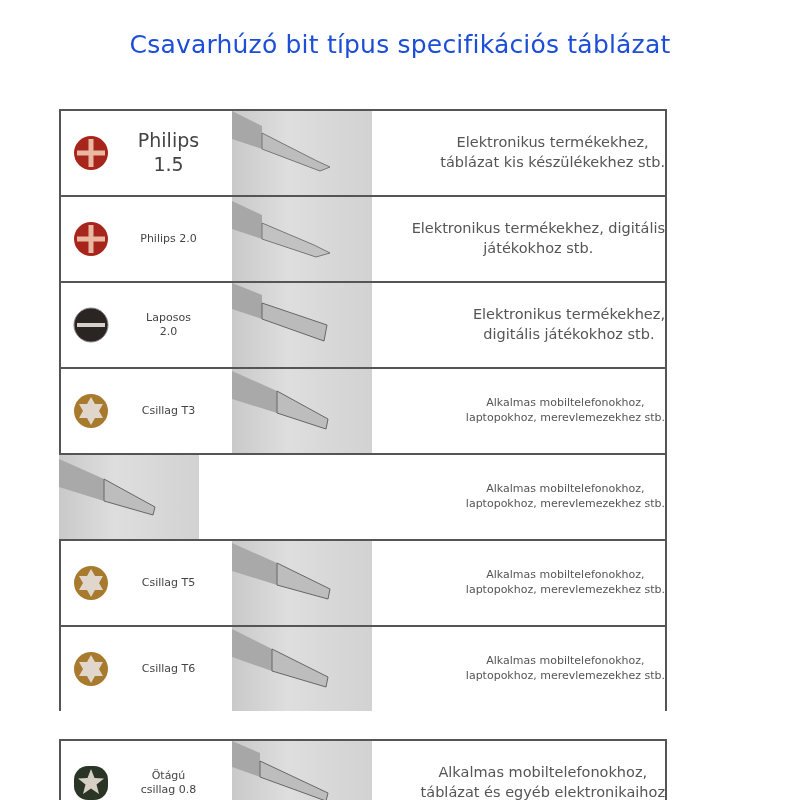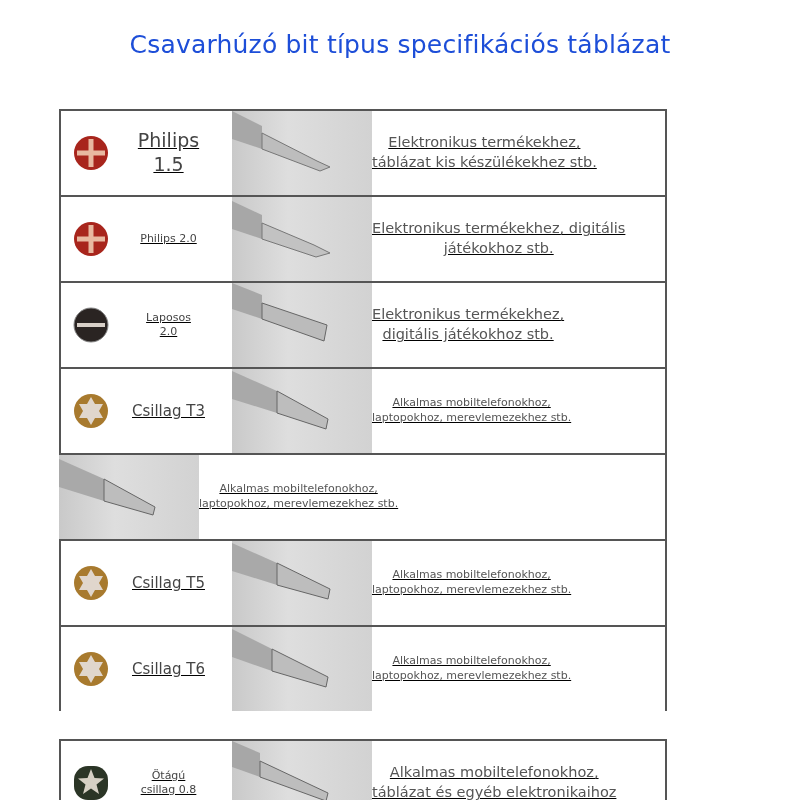--- a/index.html
+++ b/index.html
@@ -1,28 +1,28 @@
 <!DOCTYPE html>
 <html><head>
 <meta charset="utf-8">
 <style>
   html, body { margin:0; padding:0; background:#ffffff; }
   body { width:800px; height:800px; position:relative; overflow:hidden; font-family:"DejaVu Sans", sans-serif; }
   .title { position:absolute; top:30px; left:0; width:800px; text-align:center; font-size:25px; color:#1d4ed8; letter-spacing:0.2px; }
   .table { position:absolute; left:59px; top:109px; width:608px; }
-  .row { position:relative; height:84px; border-top:2px solid #555; display:flex;text-decoration:underline; }
+  .row { position:relative; height:84px; border-top:2px solid #555; display:flex; }
   .row:last-child { border-bottom:2px solid #555;margin-top:28px; }
   .cell-left { width:173px; border-left:2px solid #555; display:flex; align-items:center; box-sizing:border-box; background:#fff; }
   .icon { width:36px; height:36px; margin-left:12px; flex:none; }
   .name { flex:1; text-align:center; color:#444; line-height:1.25; padding-right:4px; }
   .name.lg { font-size:19px; }
   .name.md { font-size:11px; }
-  .name.sm { font-size:15px; }
+  .name.sm { font-size:11px; }
   .cell-img { width:140px; background:linear-gradient(90deg,#c9c9c9 0%, #dedede 40%, #d2d2d2 100%); position:relative; overflow:hidden; }
-  .cell-right { flex:1; border-right:2px solid #555; display:flex; align-items:center; justify-content:flex-start; text-align:center; color:#555; box-sizing:border-box; background:#fff; }
+  .cell-right { flex:1; border-right:2px solid #555; display:flex; align-items:center; justify-content:flex-end; text-align:center; color:#555; box-sizing:border-box; background:#fff; }
   .desc { line-height:1.35; }
   .desc.lg { font-size:14.5px; }
   .desc.sm { font-size:11px; }
 </style>
 </head>
 <body>
 
 <div class="title">Csavarhúzó bit típus specifikációs táblázat</div>
 
 <div class="table">

